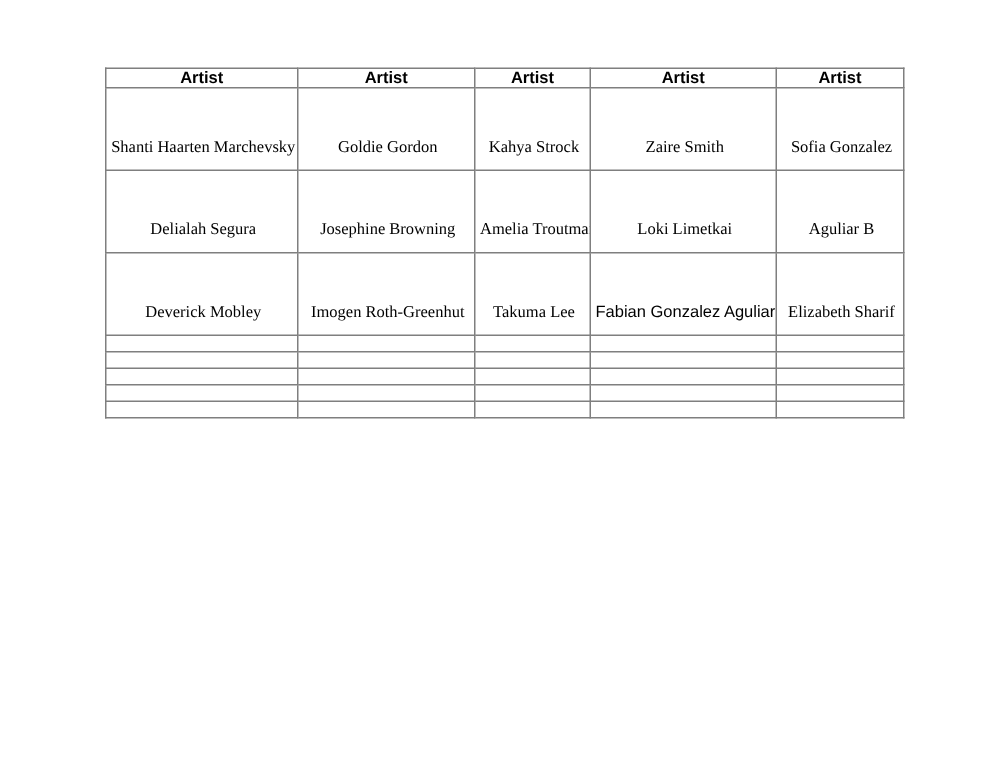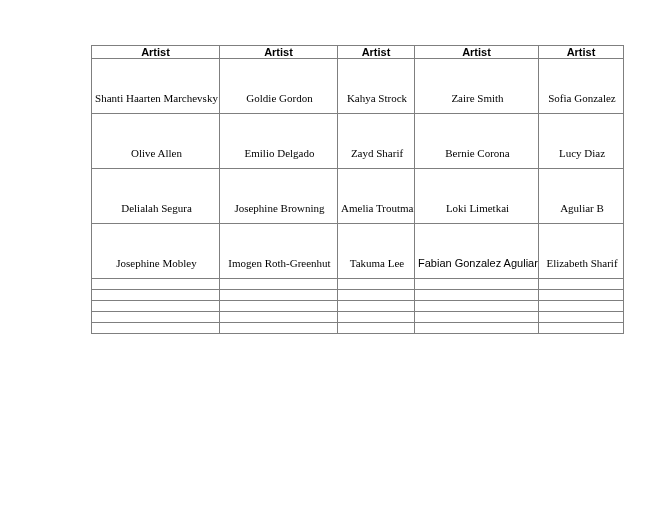--- a/index.html
+++ b/index.html
@@ -14,21 +14,20 @@
     background: #ffffff;
     overflow: hidden;
   }
   table.sheet {
     position: absolute;
     left: 70px;
     top: 45px;
     width: 532px;
     border-collapse: collapse;
     table-layout: fixed;
-    margin-left: 21px;
   }
   table.sheet th,
   table.sheet td {
     border: 1px solid #7f7f7f;
     color: #000000;
     overflow: hidden;
     white-space: nowrap;
   }
   table.sheet th {
     height: 12px;
@@ -79,35 +78,28 @@
     </thead>
     <tbody id="table-body">
         <tr class="row-name">
           <td>Shanti Haarten Marchevsky</td>
           <td>Goldie Gordon</td>
           <td>Kahya Strock</td>
           <td>Zaire Smith</td>
           <td>Sofia Gonzalez</td>
         </tr>
         <tr class="row-name">
-          <td>Olive Allen</td>
-          <td>Emilio Delgado</td>
-          <td>Zayd Sharif</td>
-          <td>Bernie Corona</td>
-          <td>Lucy Diaz</td>
-        </tr>
-        <tr class="row-name">
           <td>Delialah Segura</td>
           <td>Josephine Browning</td>
           <td>Amelia Troutman</td>
           <td>Loki Limetkai</td>
           <td>Aguliar B</td>
         </tr>
         <tr class="row-name">
-          <td>Josephine Mobley</td>
+          <td>Deverick Mobley</td>
           <td>Imogen Roth-Greenhut</td>
           <td>Takuma Lee</td>
           <td class="sans">Fabian Gonzalez Aguliar</td>
           <td>Elizabeth Sharif</td>
         </tr>
         <tr class="row-empty">
           <td></td>
           <td></td>
           <td></td>
           <td></td>

